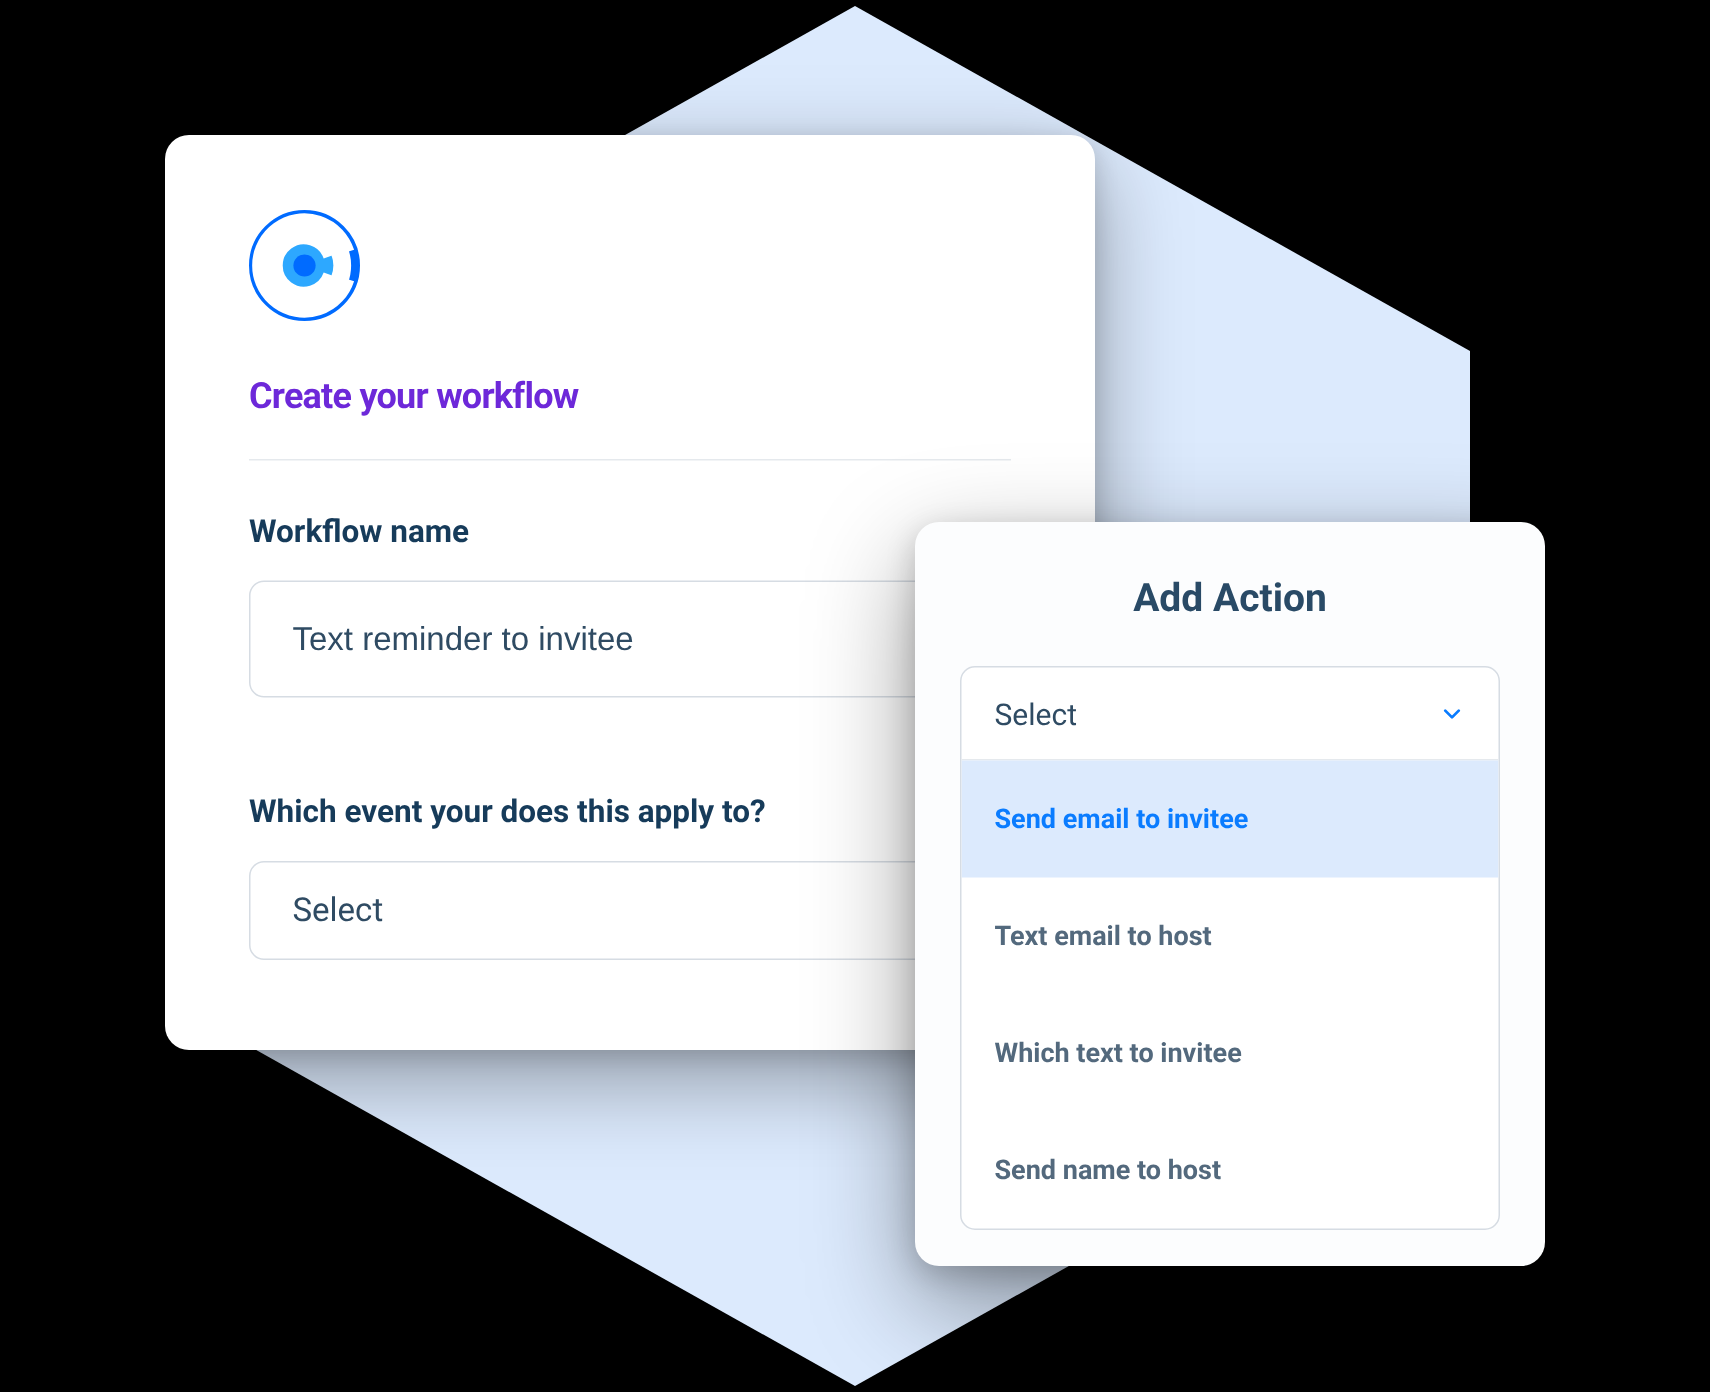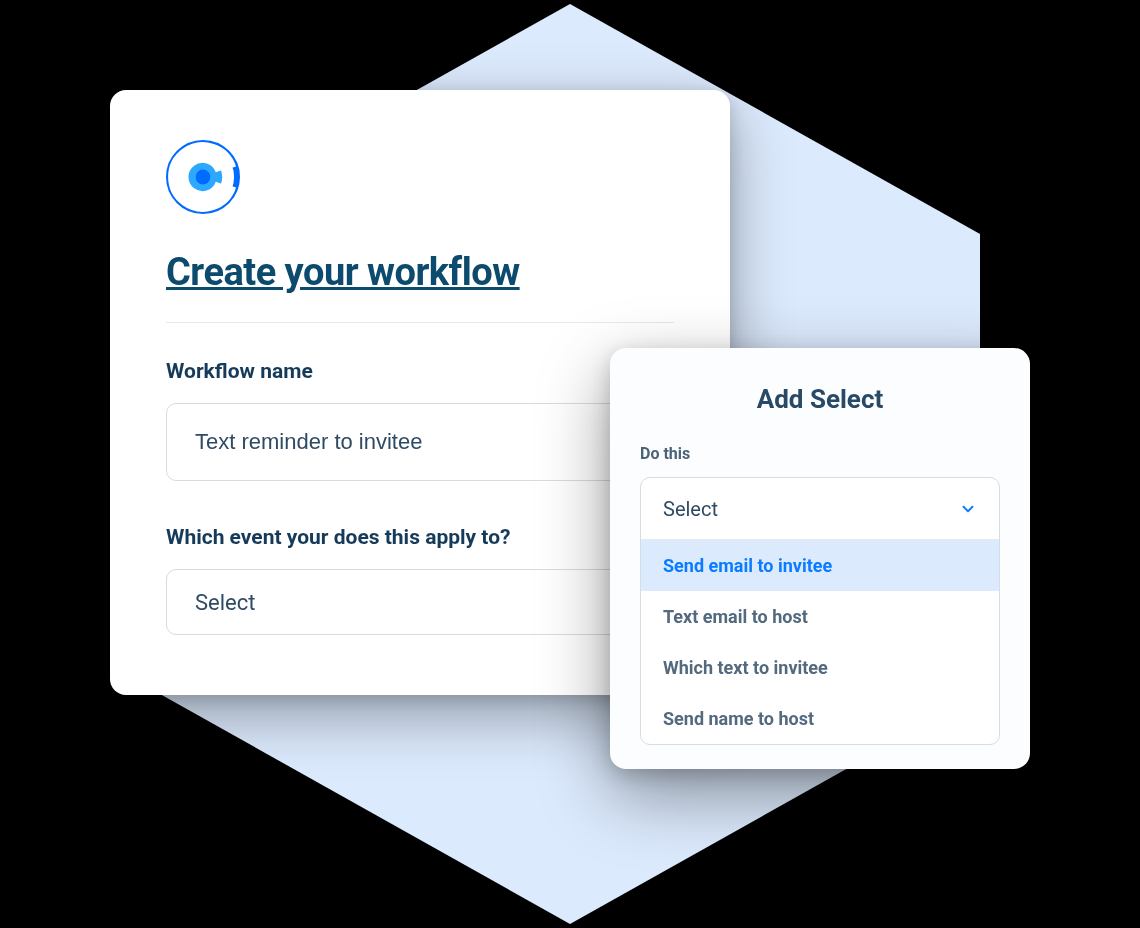--- a/index.html
+++ b/index.html
@@ -47,26 +47,25 @@
     box-shadow: 0 25px 70px rgba(0,0,0,0.40), 0 6px 20px rgba(0,0,0,0.18);
   }
 
   .logo {
     width: 74px;
     height: 74px;
     margin-bottom: 36px;
   }
 
   .page-title {
-    font-size: 38px;
-    font-weight: 700;
-    color: #0c4a6e;
+    font-size: 24px;
+    font-weight: 700;
+    color: #6d28d9;
     margin-bottom: 28px;
     letter-spacing: -0.5px;
-    text-decoration: underline;
   }
 
   .divider {
     border: none;
     border-top: 1px solid #e5e9ed;
     margin-bottom: 36px;
   }
 
   .field-label {
     font-size: 21px;
@@ -94,21 +93,21 @@
     border-radius: 10px;
     padding: 0 28px;
     font-size: 22px;
     color: #2f4b63;
     background: #fff;
     display: flex;
     align-items: center;
     cursor: pointer;
   }
 
-  .field-group { margin-bottom: 44px; }
+  .field-group { margin-bottom: 65px; }
   .field-group:last-child { margin-bottom: 0; }
 
   .action-title {
     font-size: 26px;
     font-weight: 700;
     color: #294a66;
     text-align: center;
     margin-bottom: 30px;
   }
 
@@ -138,21 +137,21 @@
     border-bottom: 1px solid #e5e9ed;
   }
 
   .chevron {
     width: 18px;
     height: 18px;
     flex-shrink: 0;
   }
 
   .dropdown-option {
-    height: 51px;
+    height: 78px;
     padding: 0 22px;
     display: flex;
     align-items: center;
     font-size: 18px;
     font-weight: 700;
     color: #53697d;
     cursor: pointer;
   }
 
   .dropdown-option.highlighted {
@@ -187,23 +186,22 @@
 
   <div class="field-group">
     <div class="field-label">Which event your does this apply to?</div>
     <div class="select-box">
       <span>Select</span>
     </div>
   </div>
 </div>
 
 <div class="card action-card">
-  <h2 class="action-title">Add Select</h2>
-
-  <div class="small-label">Do this</div>
+  <h2 class="action-title">Add Action</h2>
+
 
   <div class="dropdown">
     <div class="dropdown-header">
       <span>Select</span>
       <svg class="chevron" viewBox="0 0 24 24">
         <path d="M6 9l6 6 6-6" fill="none" stroke="#0a7cff" stroke-width="2.5" stroke-linecap="round" stroke-linejoin="round"></path>
       </svg>
     </div>
     <div class="dropdown-option highlighted">Send email to invitee</div>
     <div class="dropdown-option">Text email to host</div>

